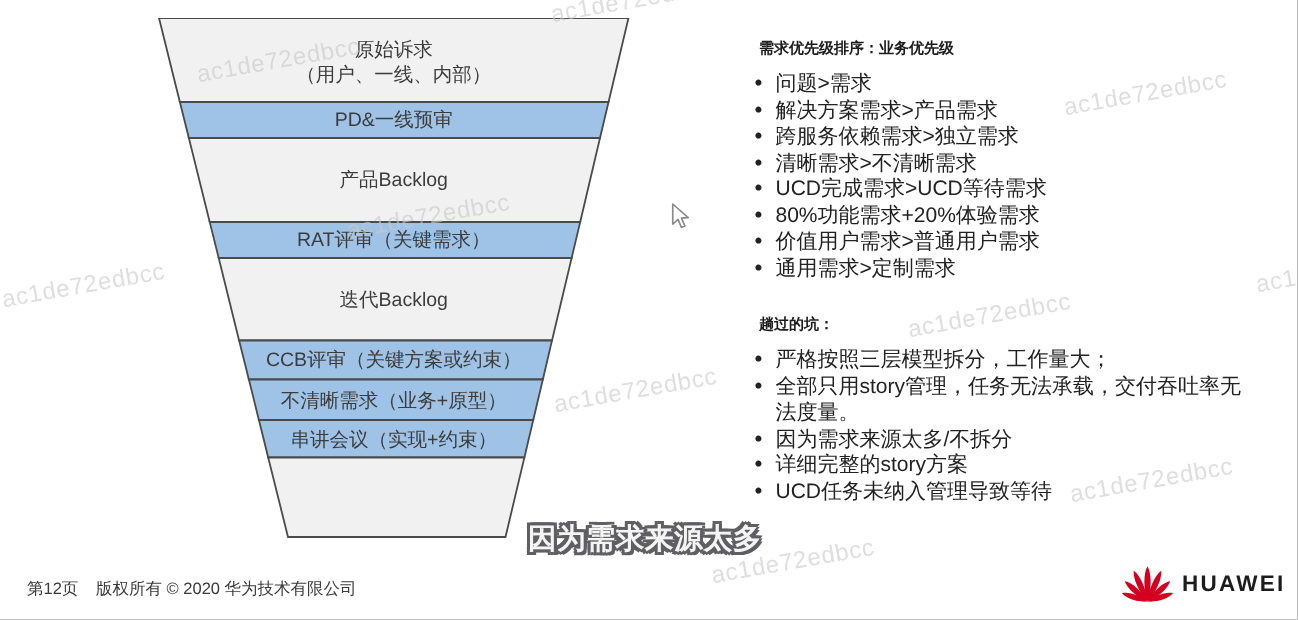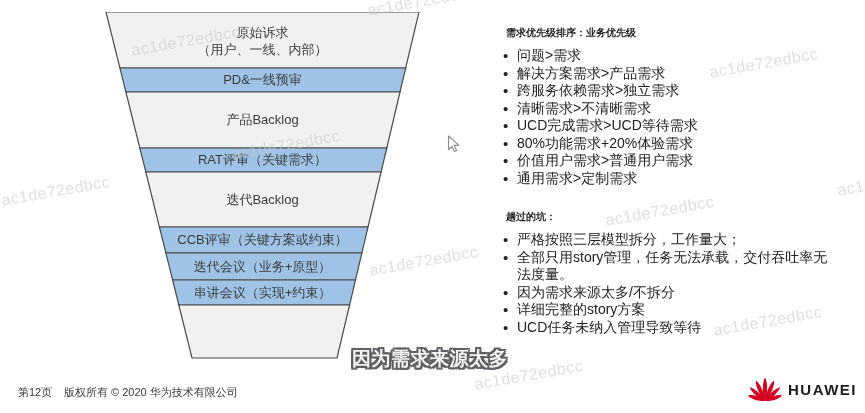--- a/index.html
+++ b/index.html
@@ -82,21 +82,21 @@
     </svg>
     <div class="fl two" style="top:12px;">
       <div>原始诉求</div>
       <div>（用户、一线、内部）</div>
     </div>
     <div class="fl" style="top:56px;line-height:24px;">PD&amp;一线预审</div>
     <div class="fl" style="top:80px;line-height:56px;">产品Backlog</div>
     <div class="fl" style="top:136px;line-height:24px;">RAT评审（关键需求）</div>
     <div class="fl" style="top:160px;line-height:55px;">迭代Backlog</div>
     <div class="fl" style="top:215px;line-height:26px;">CCB评审（关键方案或约束）</div>
-    <div class="fl" style="top:241px;line-height:27px;">迭代会议（业务+原型）</div>
+    <div class="fl" style="top:241px;line-height:27px;">不清晰需求（业务+原型）</div>
     <div class="fl" style="top:268px;line-height:25px;">串讲会议（实现+约束）</div>
   </div>
 
   <div class="right-col">
     <div class="sec-title">需求优先级排序：业务优先级</div>
     <ul class="blist">
       <li>问题&gt;需求</li>
       <li>解决方案需求&gt;产品需求</li>
       <li>跨服务依赖需求&gt;独立需求</li>
       <li>清晰需求&gt;不清晰需求</li>

